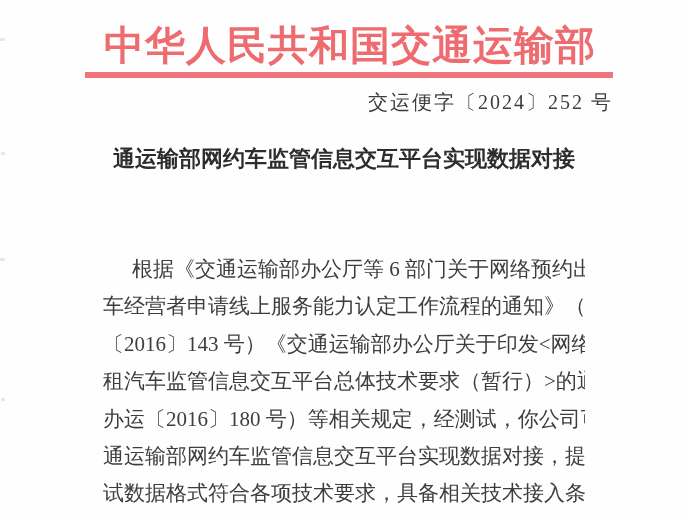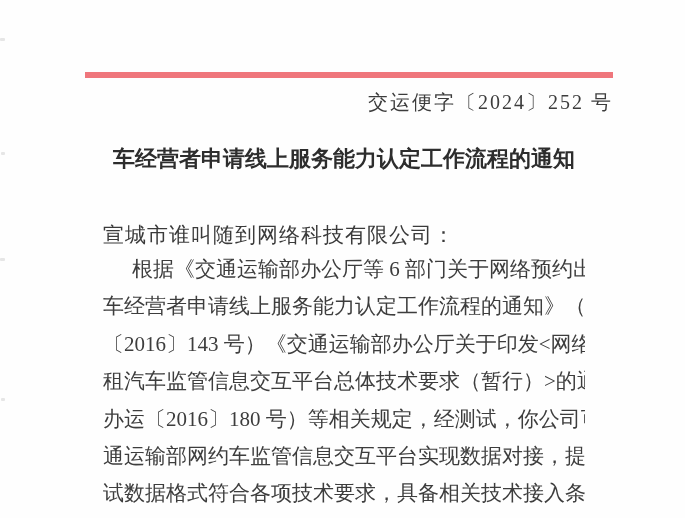--- a/index.html
+++ b/index.html
@@ -104,30 +104,30 @@
 </head>
 <body>
 
 <div class="page">
 
   <span class="scan-speck speck1"></span>
   <span class="scan-speck speck2"></span>
   <span class="scan-speck speck3"></span>
   <span class="scan-speck speck4"></span>
 
+  <div class="ministry-header">中华人民共和国交通运输部</div>
 
   <div class="red-divider"></div>
 
   <div class="doc-number">交运便字〔2024〕252 号</div>
 
   <div class="doc-title">
-    <div>车经营者申请线上服务能力认定工作流程的通知</div>
+    <div>通运输部网约车监管信息交互平台实现数据对接</div>
   </div>
 
-  <div class="salutation">宣城市谁叫随到网络科技有限公司：</div>
 
   <div class="body-block">
     <div class="body-line first">根据《交通运输部办公厅等 6 部门关于网络预约出租汽</div>
     <div class="body-line">车经营者申请线上服务能力认定工作流程的通知》（交办运</div>
     <div class="body-line">〔2016〕143 号）《交通运输部办公厅关于印发&lt;网络预约出</div>
     <div class="body-line">租汽车监管信息交互平台总体技术要求（暂行）&gt;的通知》（交</div>
     <div class="body-line">办运〔2016〕180 号）等相关规定，经测试，你公司可与交</div>
     <div class="body-line">通运输部网约车监管信息交互平台实现数据对接，提供的测</div>
     <div class="body-line last">试数据格式符合各项技术要求，具备相关技术接入条件。</div>
   </div>

